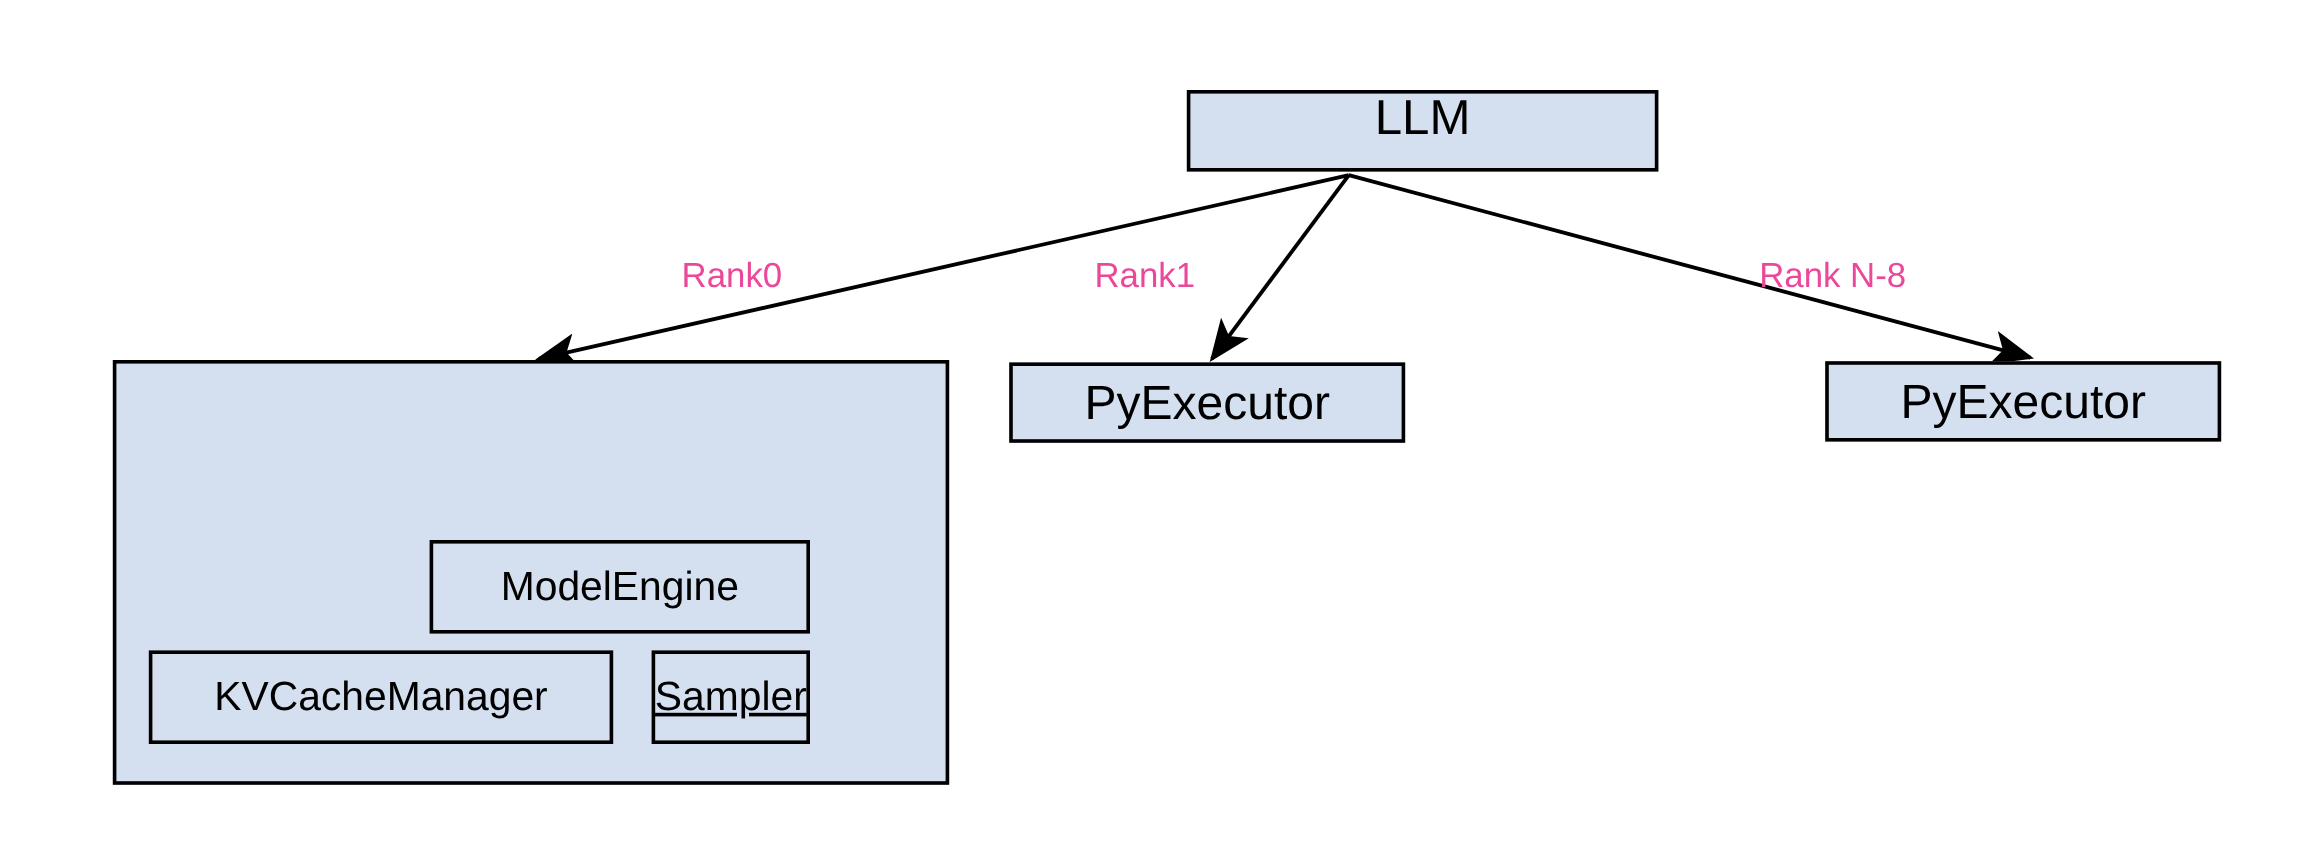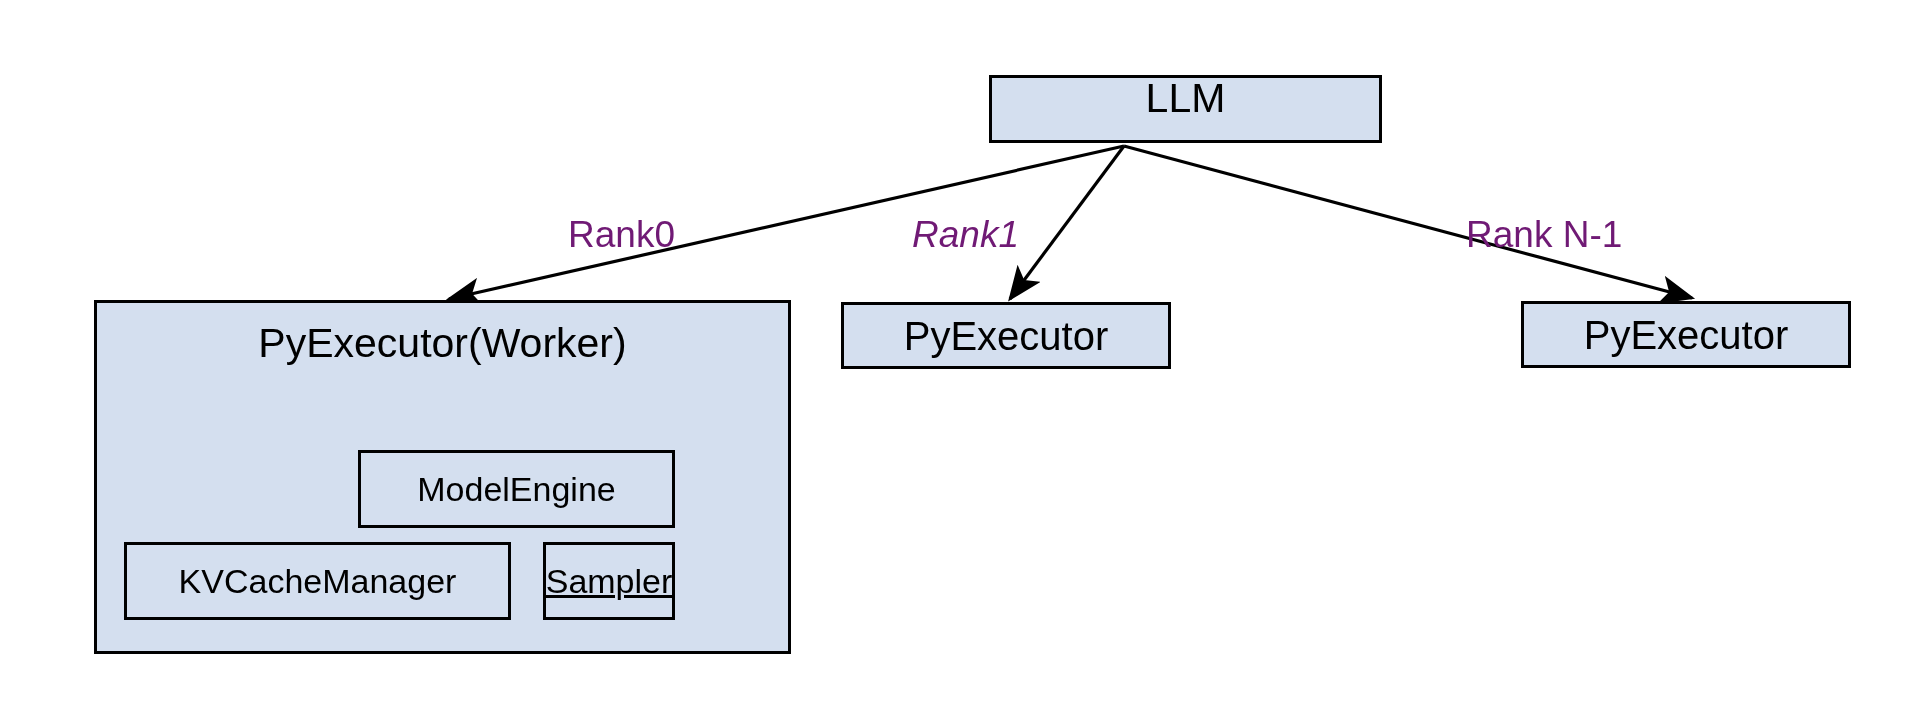--- a/index.html
+++ b/index.html
@@ -106,28 +106,28 @@
     top: 301px;
     width: 330px;
     height: 67px;
     align-items: center;
   }
   #node-rankn .node-label { font-size: 40px; }
 
   
   .edge-label {
     position: absolute;
-    font-size: 37px;
+    font-size: 29px;
     line-height: 1;
     white-space: nowrap;
-    color: #701a75;
+    color: #ec4899;
     background: transparent;
   }
   #edge-label-rank0  { left: 568px;  top: 216px; }
-  #edge-label-rank1  { left: 912px;  top: 216px; font-style: italic; }
+  #edge-label-rank1  { left: 912px;  top: 216px; }
   #edge-label-rankn  { left: 1466px; top: 216px; }
 
   
   #edges {
     position: absolute;
     left: 0;
     top: 0;
     width: 1928px;
     height: 710px;
     pointer-events: none;
@@ -150,21 +150,20 @@
     <line x1="1124" y1="146" x2="1010" y2="299" stroke="#000000" stroke-width="3.2" marker-end="url(#arrowhead)"></line>
 
     <line x1="1124" y1="146" x2="1692" y2="298" stroke="#000000" stroke-width="3.2" marker-end="url(#arrowhead)"></line>
   </svg>
 
   <div class="node" id="node-llm">
     <span class="node-label">LLM</span>
   </div>
 
   <div class="node" id="node-worker">
-    <span class="node-label">PyExecutor(Worker)</span>
 
 
     <div class="subnode" id="sub-modelengine">
       <span class="node-label">ModelEngine</span>
     </div>
 
     <div class="subnode" id="sub-kvcache">
       <span class="node-label">KVCacheManager</span>
     </div>
 
@@ -176,15 +175,15 @@
   <div class="node" id="node-rank1">
     <span class="node-label">PyExecutor</span>
   </div>
 
   <div class="node" id="node-rankn">
     <span class="node-label">PyExecutor</span>
   </div>
 
   <span class="edge-label" id="edge-label-rank0">Rank0</span>
   <span class="edge-label" id="edge-label-rank1">Rank1</span>
-  <span class="edge-label" id="edge-label-rankn">Rank N-1</span>
+  <span class="edge-label" id="edge-label-rankn">Rank N-8</span>
 
 </div>
 
 </body></html>

